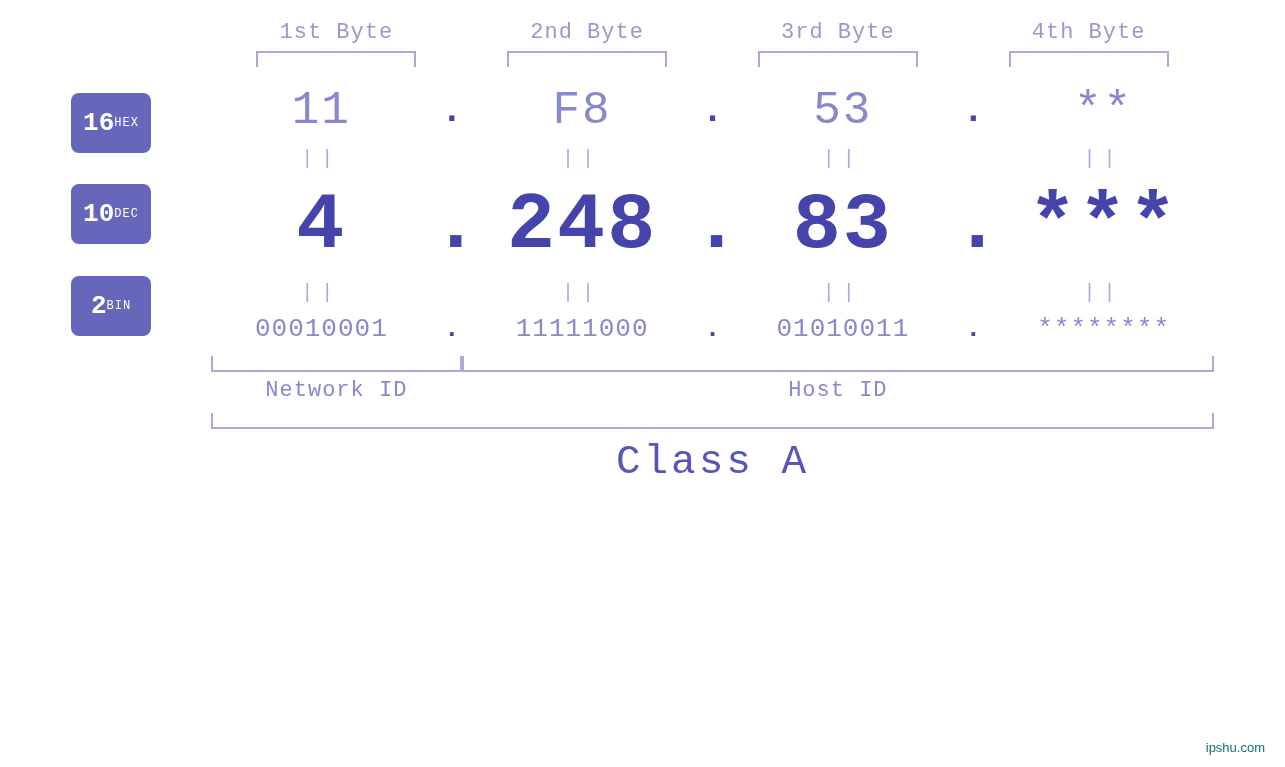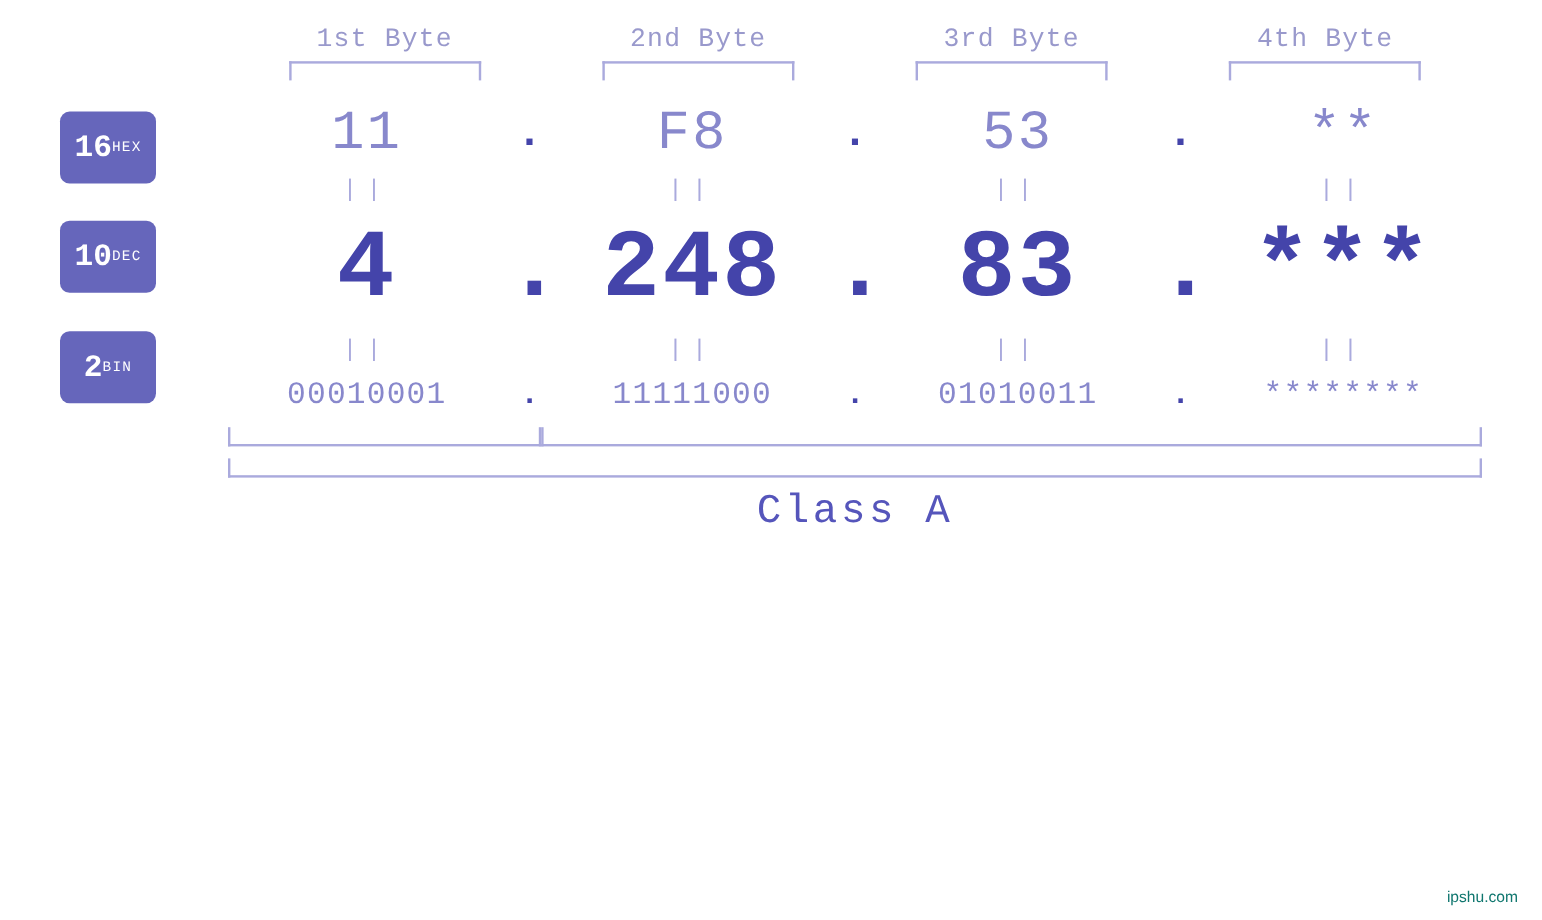--- a/index.html
+++ b/index.html
@@ -13,21 +13,21 @@
       position: relative;
     }
 
     .container {
       width: 1285px;
       height: 767px;
       position: relative;
       display: flex;
       flex-direction: column;
       align-items: center;
-      padding: 0 50px;
+      padding: 0 71px;
     }
 
     
     .byte-headers {
       display: flex;
       width: 100%;
       padding-left: 140px;
       margin-top: 20px;
     }
 
@@ -234,21 +234,21 @@
       border-right: 2px solid #aaaadd;
     }
 
     .class-label-row {
       display: flex;
       justify-content: center;
       margin-top: 10px;
     }
 
     .class-label {
-      font-size: 34px;
+      font-size: 41px;
       color: #5555bb;
       font-family: 'Courier New', Courier, monospace;
       letter-spacing: 3px;
     }
 
     
     .watermark {
       position: absolute;
       bottom: 12px;
       right: 20px;
@@ -354,20 +354,24 @@
       </div>
 
     </div>
   </div>
 
   <div class="bottom-section">
     <div class="bottom-brackets">
       <div class="bracket-bottom-network"></div>
       <div style="flex:1; height:16px; border-bottom: 2px solid #aaaadd; border-left: 2px solid #aaaadd; border-right: 2px solid #aaaadd;"></div>
     </div>
+    <div class="bottom-labels">
+      <div class="network-id-label">Network ID</div>
+      <div class="host-id-label">Host ID</div>
+    </div>
   </div>
 
   <div class="class-section">
     <div class="class-bracket"></div>
     <div class="class-label-row">
       <span class="class-label">Class A</span>
     </div>
   </div>
 
 </div>

